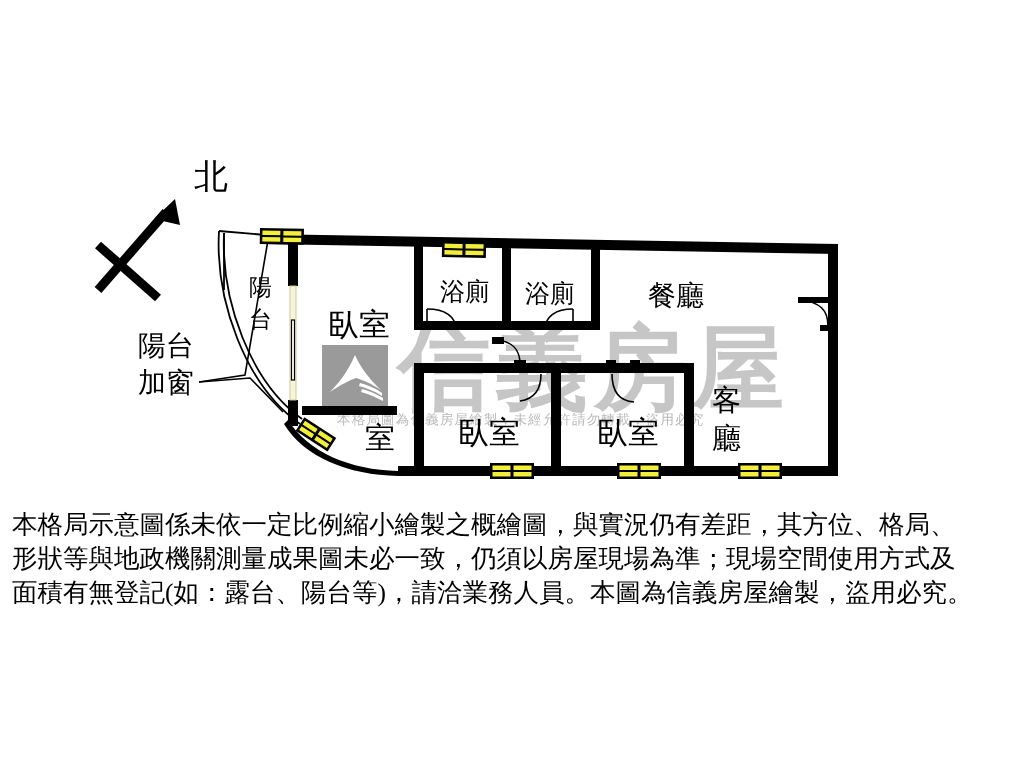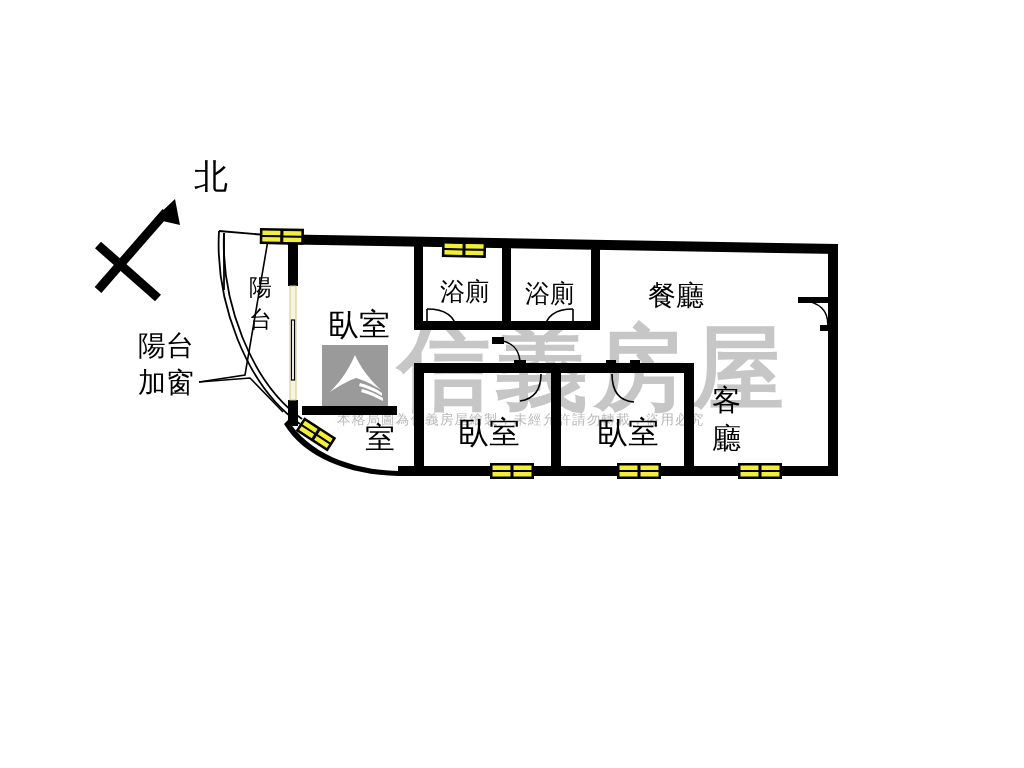--- a/index.html
+++ b/index.html
@@ -238,14 +238,17 @@
       <text class="room-label" x="458" y="443" font-size="31">臥室</text>
 
       <text class="room-label" x="597" y="443" font-size="31">臥室</text>
 
       <text class="room-label" x="712" y="410" font-size="29">客</text>
       <text class="room-label" x="712" y="448" font-size="29">廳</text>
     </g>
 
   </svg>
 
+  <div class="disclaimer">本格局示意圖係未依一定比例縮小繪製之概繪圖，與實況仍有差距，其方位、格局、
+形狀等與地政機關測量成果圖未必一致，仍須以房屋現場為準；現場空間使用方式及
+面積有無登記(如：露台、陽台等)，請洽業務人員。本圖為信義房屋繪製，盜用必究。</div>
 
 </div>
 
 </body></html>

